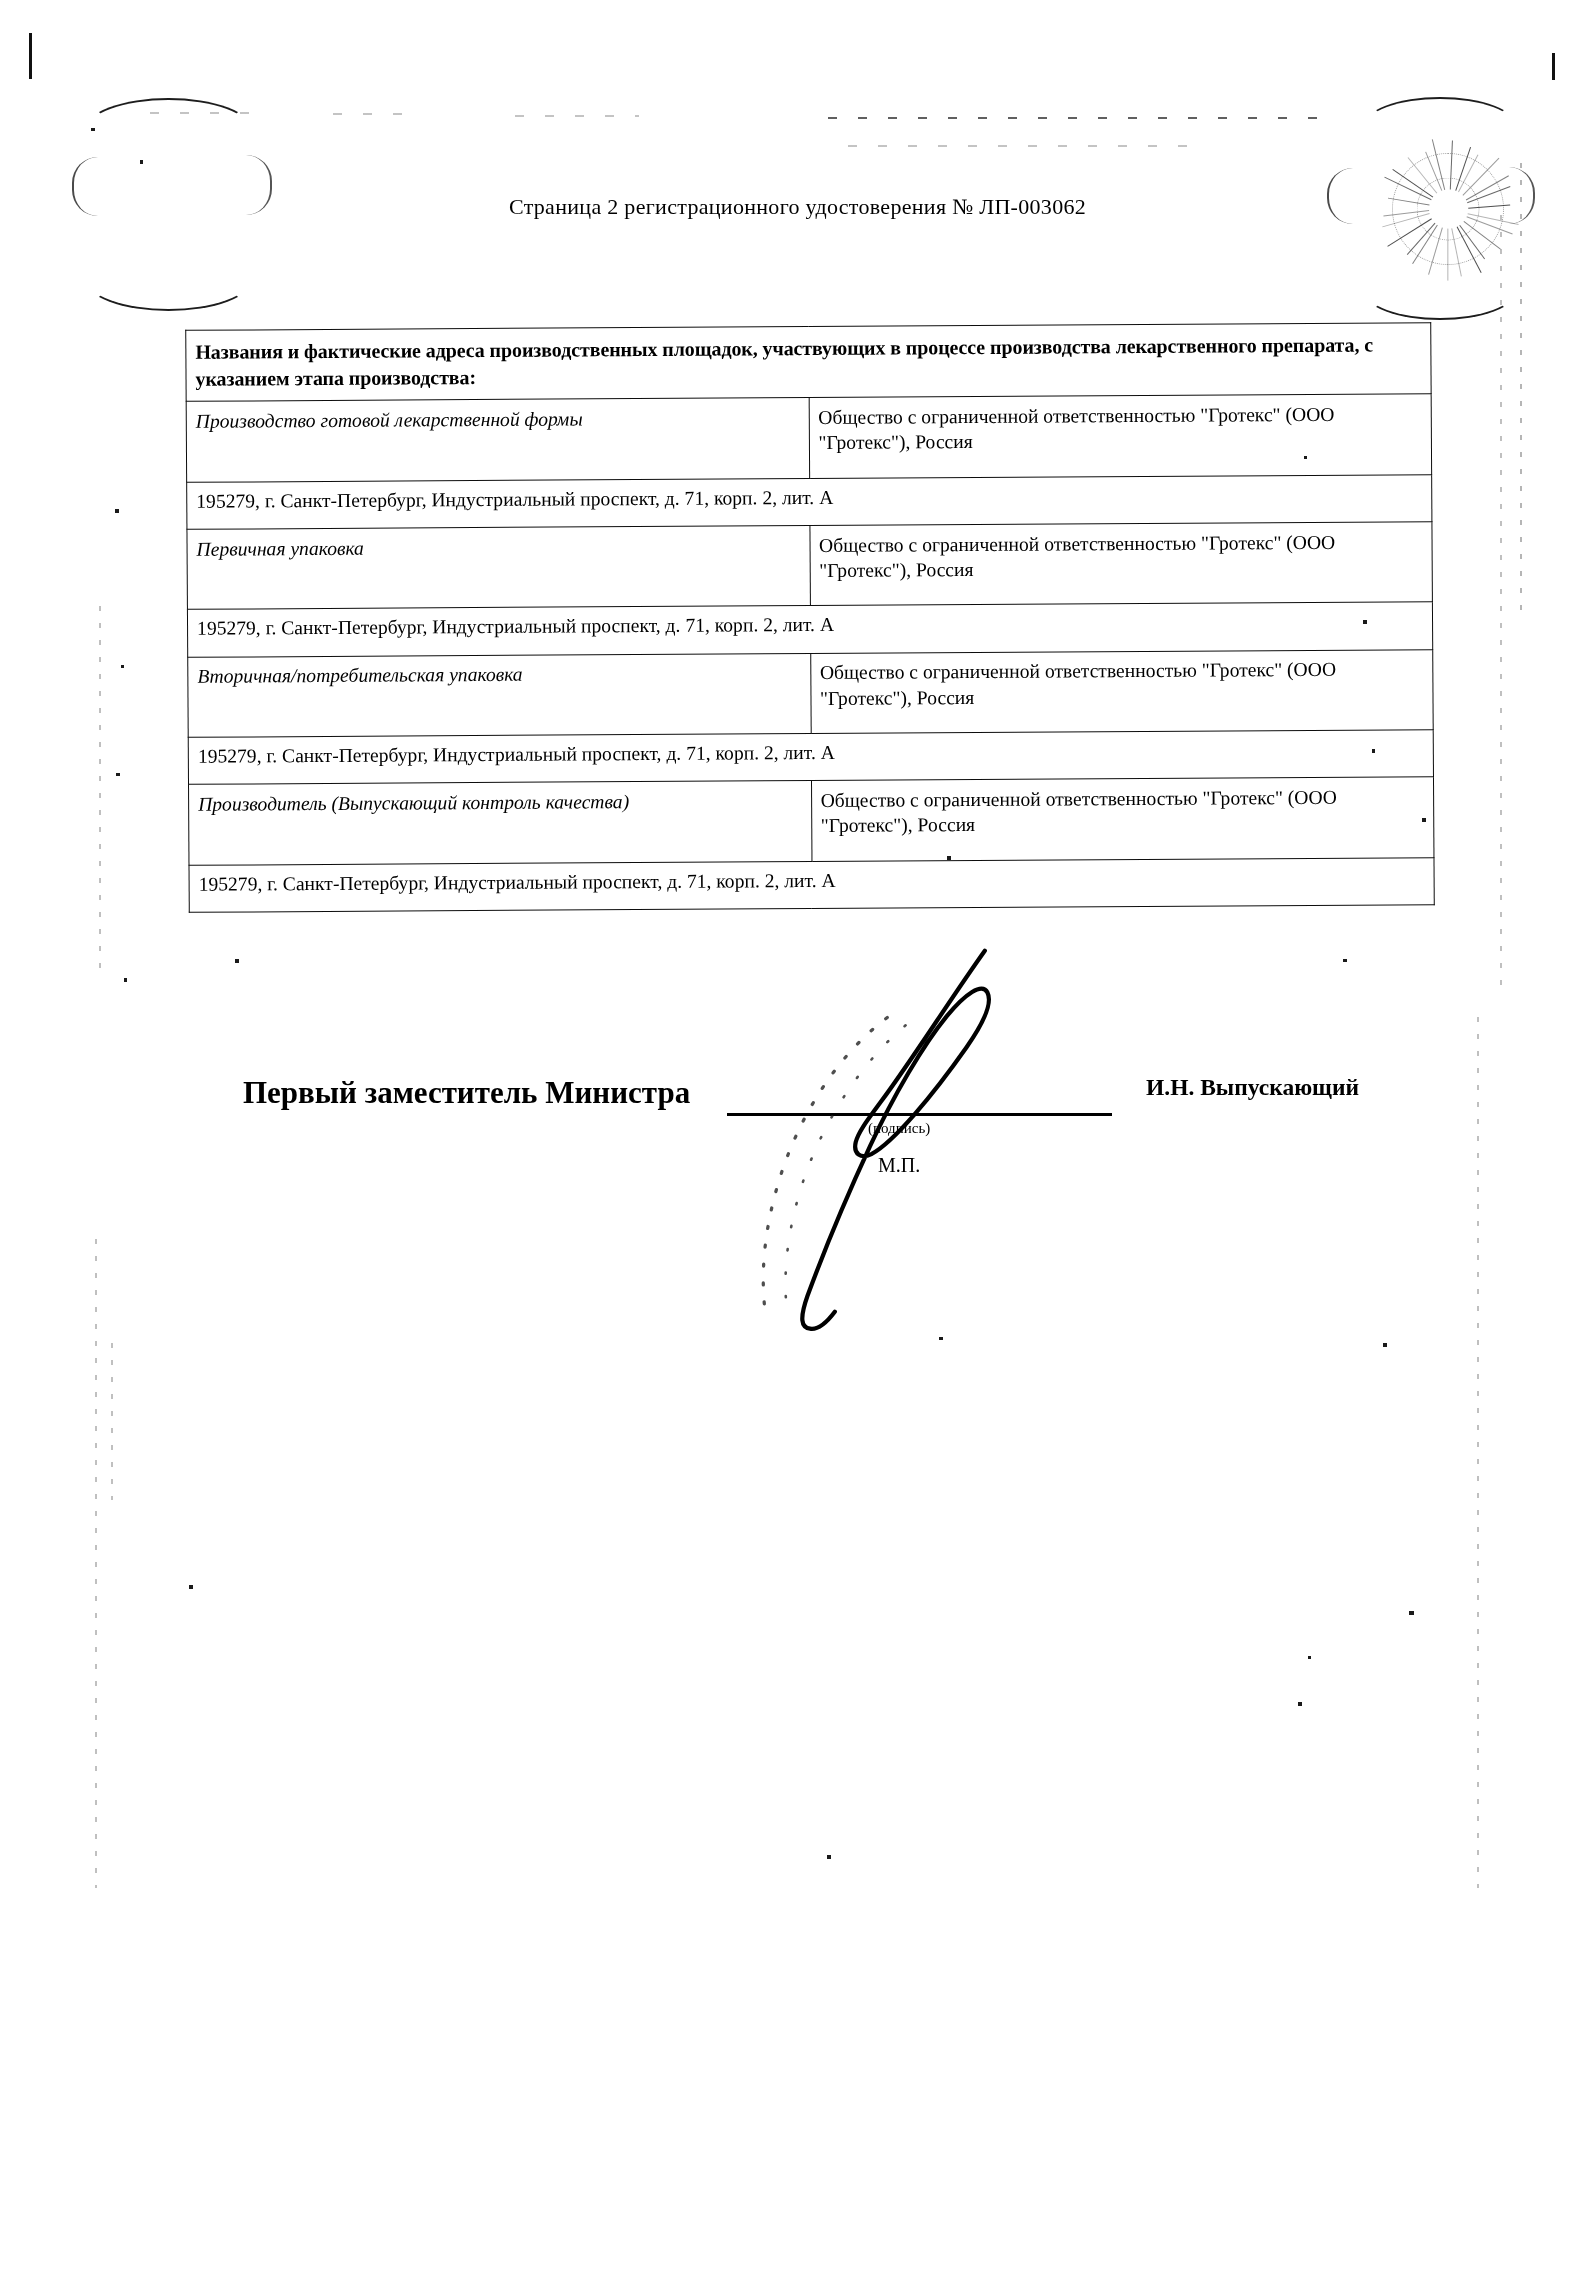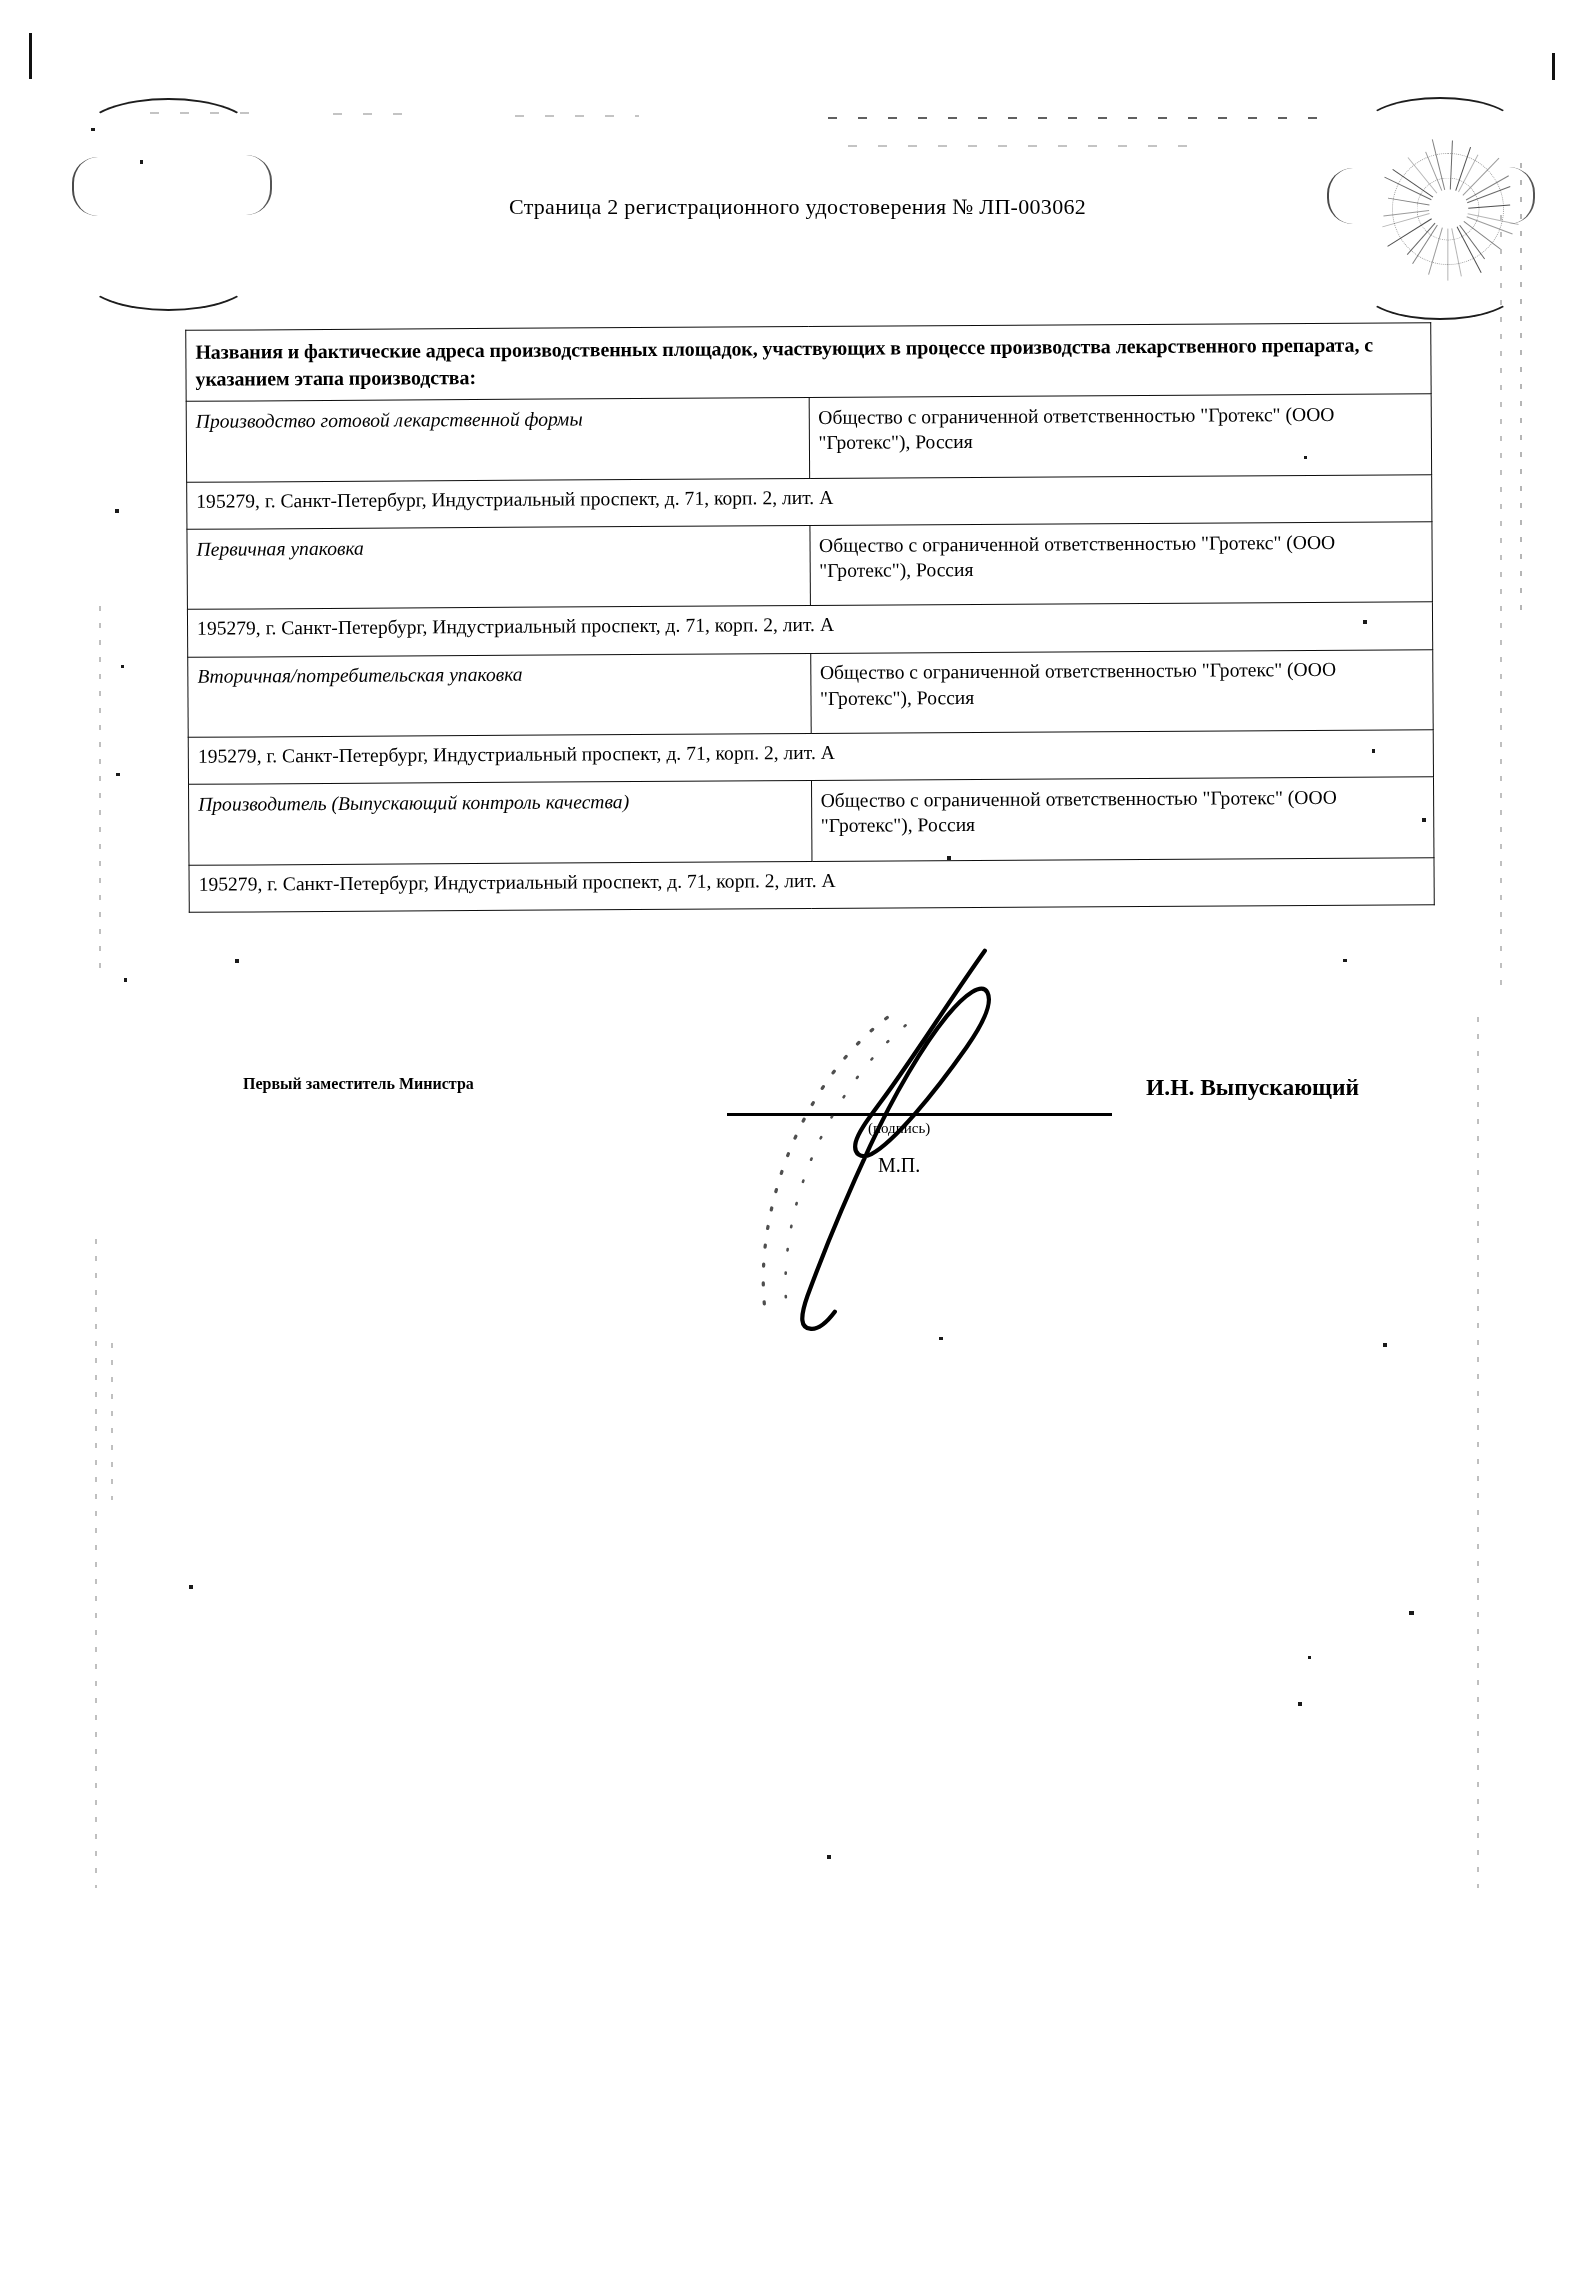--- a/index.html
+++ b/index.html
@@ -152,21 +152,21 @@
     position: absolute;
     left: 0;
     top: 1050px;
     width: 100%;
     height: 235px;
   }
   .sign-title {
     position: absolute;
     left: 243px;
     top: 25px;
-    font-size: 16px;
+    font-size: 31px;
     font-weight: bold;
     white-space: nowrap;
   }
   .sign-rule {
     position: absolute;
     left: 727px;
     top: 63px;
     width: 385px;
     height: 2.6px;
     background: #000;

